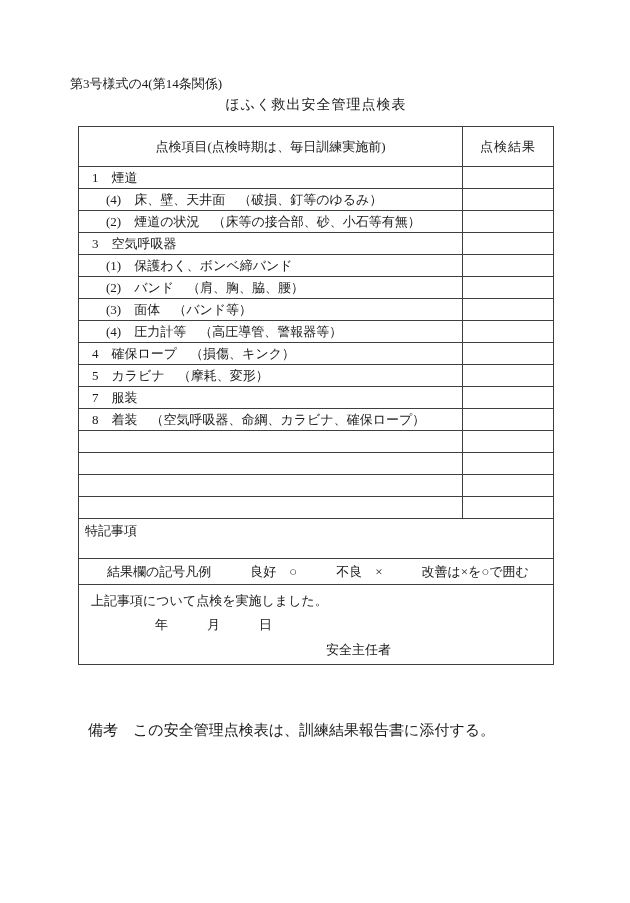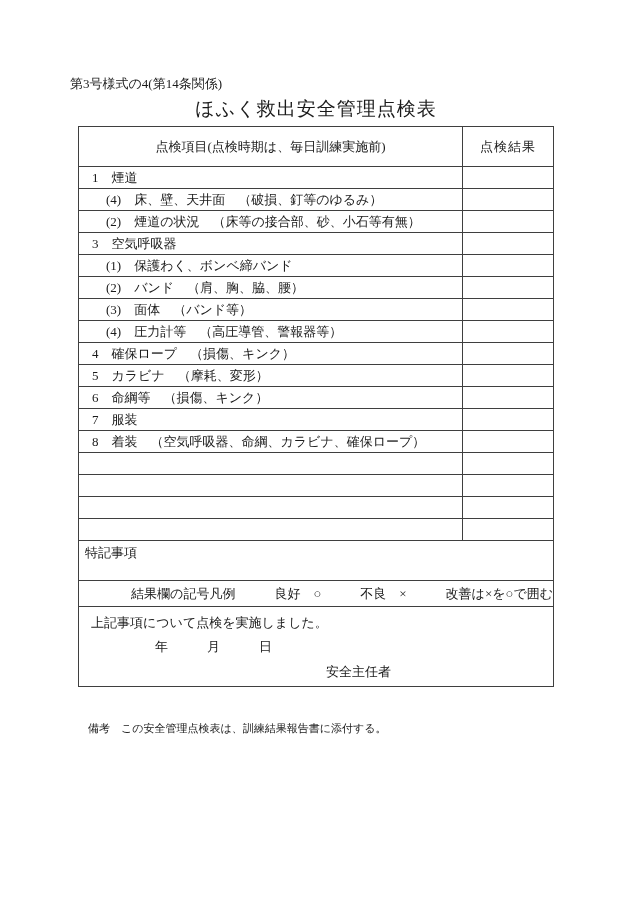--- a/index.html
+++ b/index.html
@@ -23,21 +23,21 @@
     top: 75px;
     font-size: 13px;
     white-space: pre;
   }
   .doc-title {
     position: absolute;
     left: 78px;
     top: 96px;
     width: 476px;
     text-align: center;
-    font-size: 19px;
+    font-size: 14px;
     letter-spacing: 1px;
   }
   table.checklist {
     position: absolute;
     left: 78px;
     top: 126px;
     width: 476px;
     border-collapse: collapse;
     table-layout: fixed;
     font-size: 13px;
@@ -71,35 +71,34 @@
   td.notes-cell {
     height: 40px;
     vertical-align: top;
     padding: 3px 6px;
   }
   td.legend-cell {
     height: 26px;
     vertical-align: middle;
     padding-left: 28px;
     white-space: pre;
-    text-align: right;
   }
   td.footer-cell {
     height: 80px;
     vertical-align: top;
     padding-top: 7px;
   }
   .footer-statement { padding-left: 12px; white-space: pre; }
   .footer-date { padding-left: 76px; margin-top: 6px; white-space: pre; }
   .footer-signer { padding-left: 247px; margin-top: 7px; white-space: pre; }
   .note-line {
     position: absolute;
     left: 88px;
     top: 721px;
-    font-size: 11px;
+    font-size: 15px;
     white-space: pre;
   }
 </style>
 </head>
 <body>
 
 <div class="page">
 
   <div class="form-number">第3号様式の4(第14条関係)</div>
 
@@ -151,24 +150,20 @@
   </tr>
         <tr>
     <td class="item-cell lv1"><span class="item-text">4　確保ロープ　（損傷、キンク）</span></td>
     <td class="result-cell"></td>
   </tr>
         <tr>
     <td class="item-cell lv1"><span class="item-text">5　カラビナ　（摩耗、変形）</span></td>
     <td class="result-cell"></td>
   </tr>
         <tr>
-    <td class="item-cell lv1"><span class="item-text">6　命綱等　（損傷、キンク）</span></td>
-    <td class="result-cell"></td>
-  </tr>
-        <tr>
     <td class="item-cell lv1"><span class="item-text">7　服装</span></td>
     <td class="result-cell"></td>
   </tr>
         <tr>
     <td class="item-cell lv1"><span class="item-text">8　着装　（空気呼吸器、命綱、カラビナ、確保ロープ）</span></td>
     <td class="result-cell"></td>
   </tr>
         <tr>
     <td class="item-cell lv1"><span class="item-text"></span></td>
     <td class="result-cell"></td>

